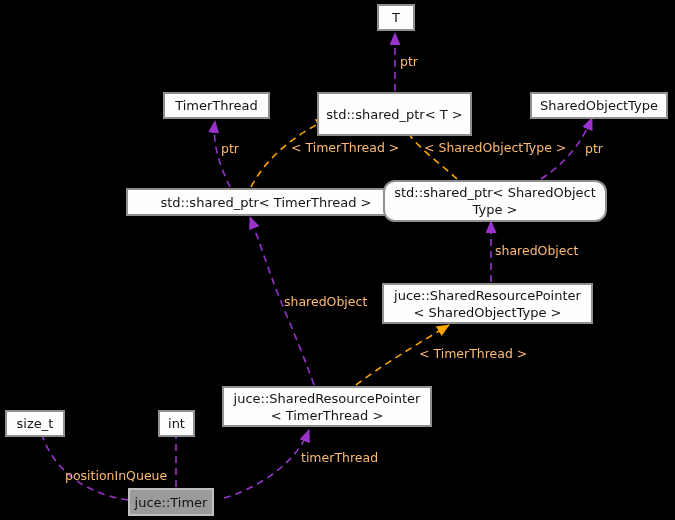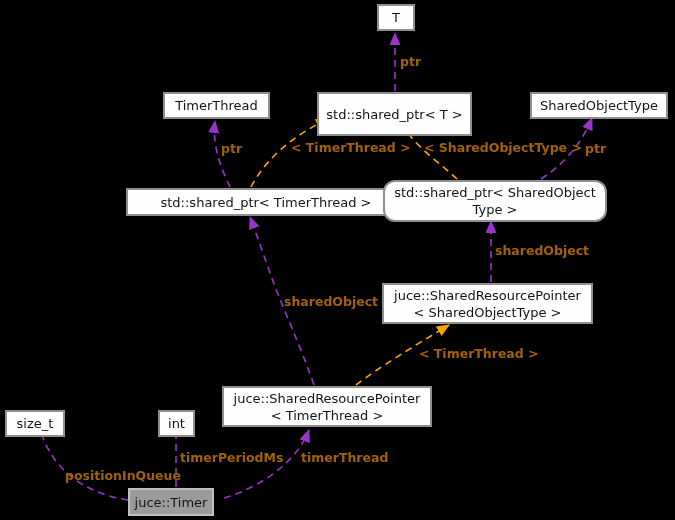--- a/index.html
+++ b/index.html
@@ -27,23 +27,23 @@
     white-space:nowrap;
     cursor:pointer;
   }
   .node.focus{
     background:#9b9b9b;
     border:2px solid #bfbfbf;
     cursor:default;
   }
   .edge-label{
     position:absolute;
-    color:#a16207;
+    color:#fdba74;
     font-size:12.5px;
-    font-weight:bold;
+    font-weight:normal;
     white-space:nowrap;
   }
 </style>
 </head>
 <body>
 
 <div class="diagram">
 
   <svg class="edges" width="675" height="520" viewBox="0 0 675 520" fill="none">
     <defs>
@@ -118,16 +118,15 @@
 
   <div class="edge-label" style="left:400px;top:54px;">ptr</div>
   <div class="edge-label" style="left:221px;top:141px;">ptr</div>
   <div class="edge-label" style="left:291px;top:140px;">&lt; TimerThread &gt;</div>
   <div class="edge-label" style="left:424px;top:140px;">&lt; SharedObjectType &gt;</div>
   <div class="edge-label" style="left:585px;top:141px;">ptr</div>
   <div class="edge-label" style="left:495px;top:243px;">sharedObject</div>
   <div class="edge-label" style="left:284px;top:294px;">sharedObject</div>
   <div class="edge-label" style="left:419px;top:346px;">&lt; TimerThread &gt;</div>
   <div class="edge-label" style="left:65px;top:468px;">positionInQueue</div>
-  <div class="edge-label" style="left:180px;top:450px;">timerPeriodMs</div>
   <div class="edge-label" style="left:301px;top:450px;">timerThread</div>
 
 </div>
 
 </body></html>

